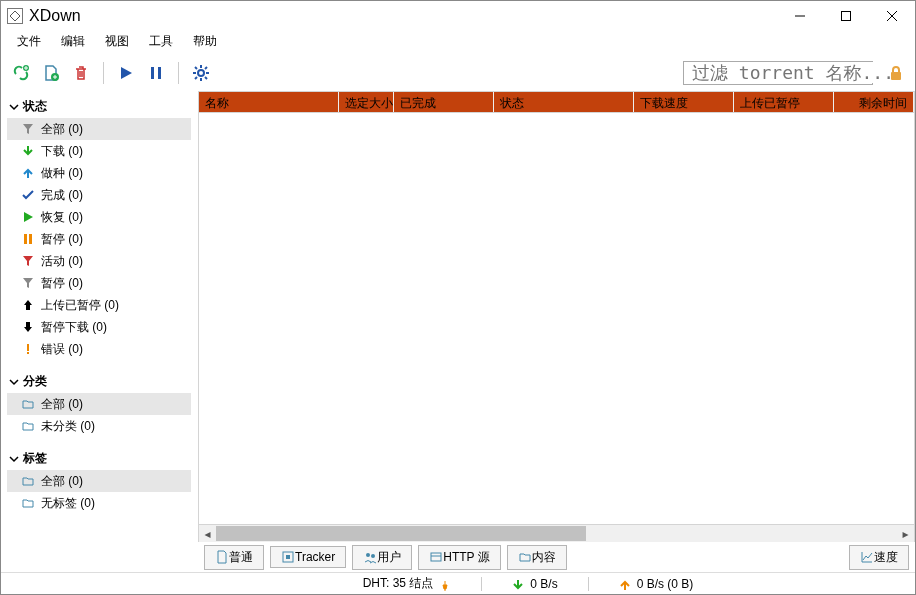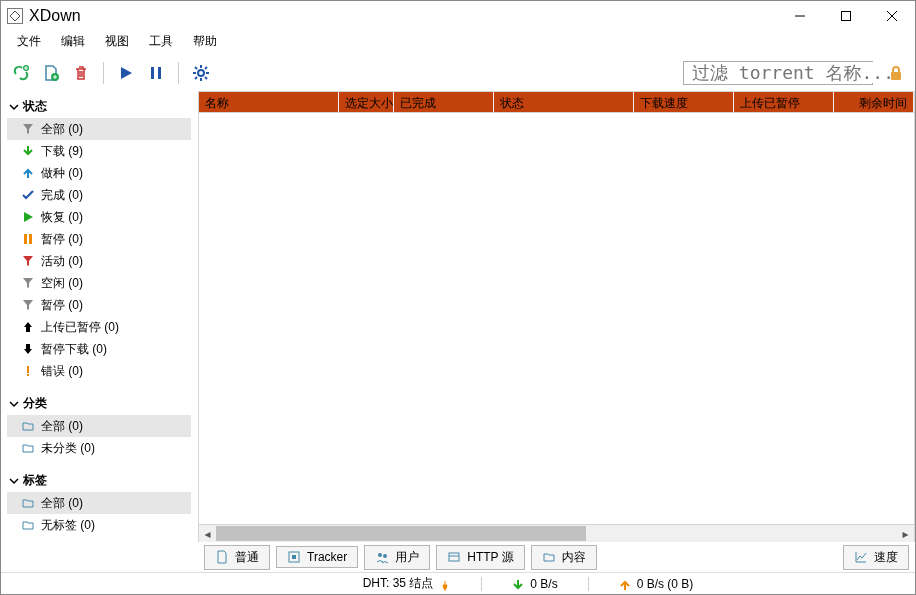--- a/index.html
+++ b/index.html
@@ -35,21 +35,21 @@
 .main { flex: 1; display: flex; flex-direction: column; min-width: 0; }
 .table-header { height: 22px; border: 1px solid #d4d4d4; display: flex; background: #c2410c; }
 .table-header .col { padding: 3px 6px; border-right: 1px solid #eee; overflow: hidden; white-space: nowrap; }
 .table-body { flex: 1; border: 1px solid #d4d4d4; border-top: none; background: #fff; }
 .hscroll { height: 17px; border-left: 1px solid #d4d4d4; border-right: 1px solid #d4d4d4; background: #f0f0f0; position: relative; display:flex; align-items:center; }
 .hscroll .arrow { width: 17px; height: 17px; display:flex; align-items:center; justify-content:center; color:#555; }
 .hscroll .thumb { height: 15px; background: #c1c1c1; width: 370px; margin-left: 0px; }
 .hscroll .track { flex:1; display:flex; align-items:center; }
 
 .tabbar { height: 30px; display: flex; align-items: center; padding: 3px 6px; gap: 6px; }
-.tabbar .tab { border: 1px solid #b5b5b5; background: #f5f5f5; padding: 3px 10px; display: flex; align-items: center; gap: 6px; cursor: pointer; }
+.tabbar .tab { border: 1px solid #b5b5b5; background: #f5f5f5; padding: 3px 10px; display: flex; align-items: center; cursor: pointer; }
 .tabbar .spacer { flex: 1; }
 
 .statusbar { height: 22px; border-top: 1px solid #ddd; display: flex; align-items: center; padding: 0 10px; gap: 30px; font-family: monospace; justify-content: center; }
 .statusbar .stat { display: flex; align-items: flex-end; gap: 6px; }
 .statusbar .dht { margin-left: 140px; }
 
 svg { display: block; }
 </style>
 </head>
 <body>
@@ -173,21 +173,21 @@
           </svg>
         </span>
         <span>全部 (0)</span>
       </div>
     <div class="item">
         <span class="ic">
           <svg width="12" height="12" viewBox="0 0 12 12">
             <path d="M6 1 v7 M2 5 l4 4 l4 -4" stroke="#2a2" stroke-width="2" fill="none"></path>
           </svg>
         </span>
-        <span>下载 (9)</span>
+        <span>下载 (0)</span>
       </div>
     <div class="item">
         <span class="ic">
           <svg width="12" height="12" viewBox="0 0 12 12">
             <path d="M6 11 v-7 M2 7 l4 -4 l4 4" stroke="#28c" stroke-width="2" fill="none"></path>
           </svg>
         </span>
         <span>做种 (0)</span>
       </div>
     <div class="item">
@@ -215,28 +215,20 @@
         </span>
         <span>暂停 (0)</span>
       </div>
     <div class="item">
         <span class="ic">
           <svg width="12" height="12" viewBox="0 0 12 12">
             <path d="M1 1 h10 L7 6 v5 l-2 -1 v-4 z" fill="#c33"></path>
           </svg>
         </span>
         <span>活动 (0)</span>
-      </div>
-    <div class="item">
-        <span class="ic">
-          <svg width="12" height="12" viewBox="0 0 12 12">
-            <path d="M1 1 h10 L7 6 v5 l-2 -1 v-4 z" fill="#888"></path>
-          </svg>
-        </span>
-        <span>空闲 (0)</span>
       </div>
     <div class="item">
         <span class="ic">
           <svg width="12" height="12" viewBox="0 0 12 12">
             <path d="M1 1 h10 L7 6 v5 l-2 -1 v-4 z" fill="#888"></path>
           </svg>
         </span>
         <span>暂停 (0)</span>
       </div>
     <div class="item">

